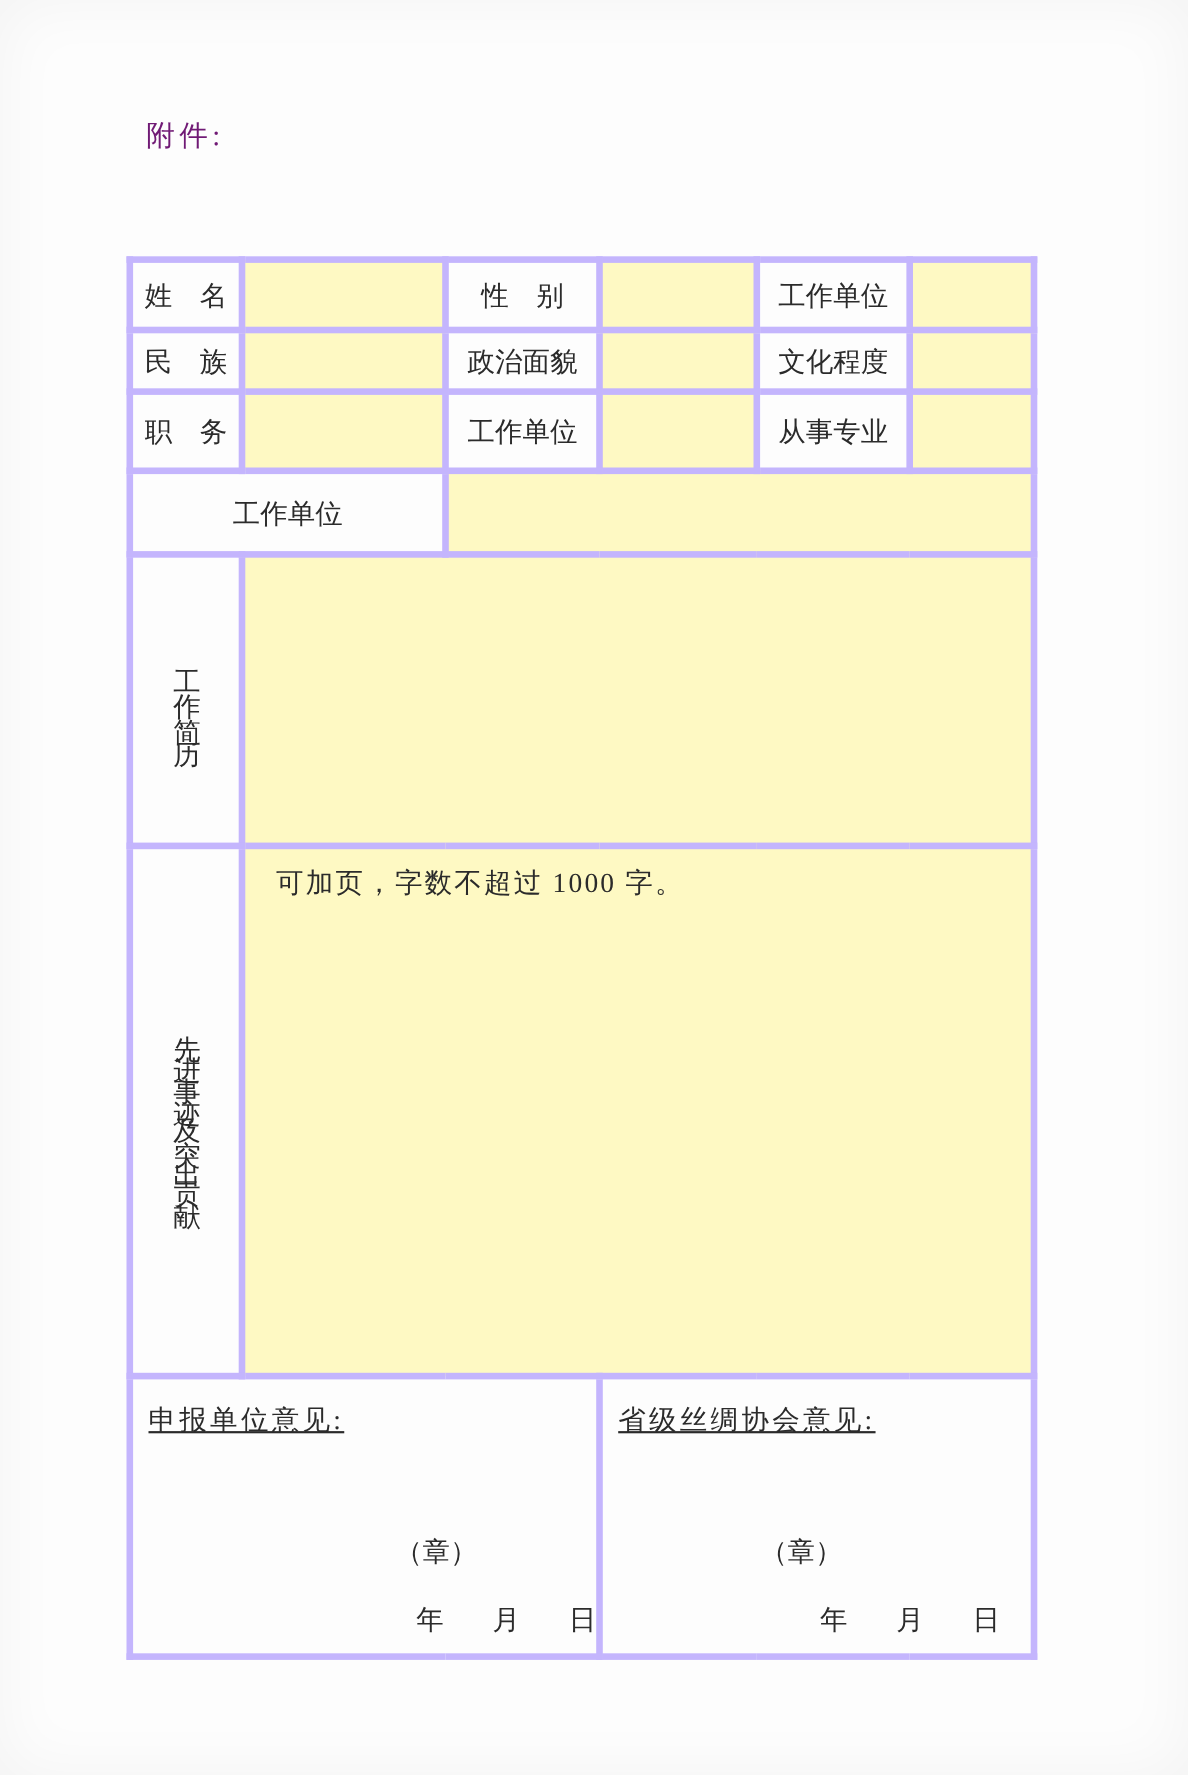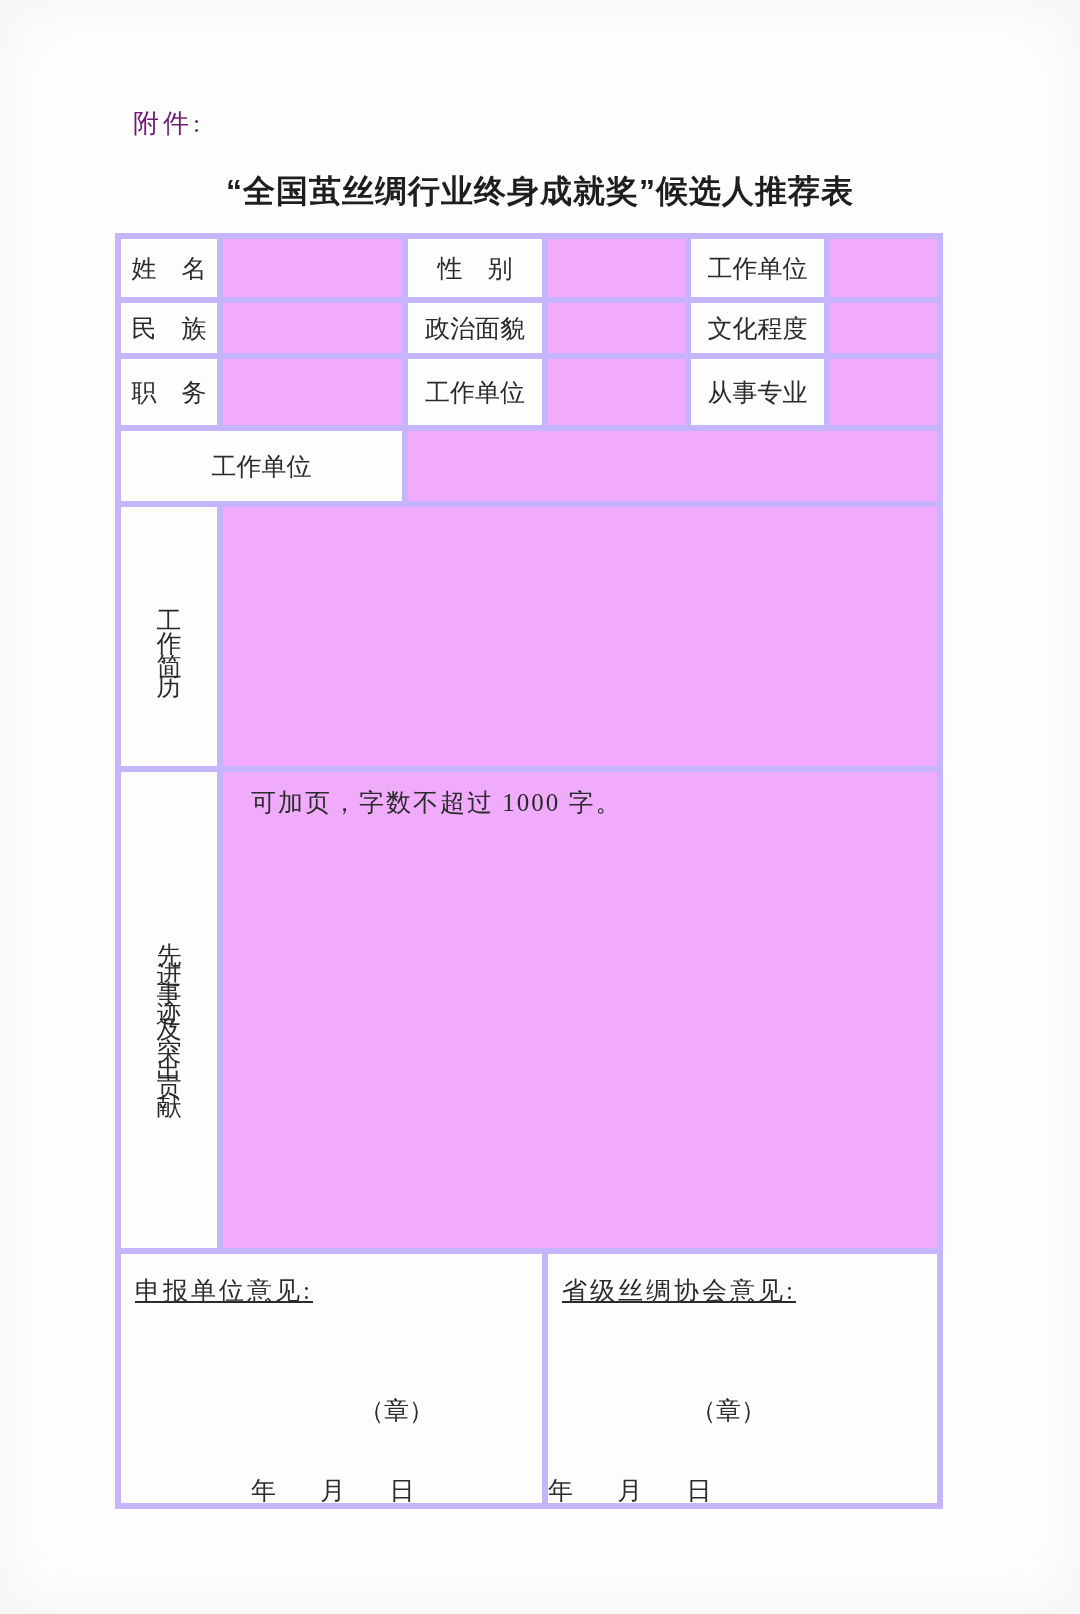--- a/index.html
+++ b/index.html
@@ -52,21 +52,21 @@
     border: 6px solid #c4b5fd;
     font-size: 25px;
     color: #2b2b2b;
     padding: 0;
   }
   td.lbl {
     text-align: center;
     vertical-align: middle;
   }
   td.val {
-    background: #f0abfc;
+    background: #fef9c3;
   }
   tr.r1 { height: 64px; }
   tr.r2 { height: 56px; }
   tr.r3 { height: 72px; }
   tr.r4 { height: 76px; }
   tr.r5 { height: 265px; }
   tr.r6 { height: 482px; }
   tr.r7 { height: 255px; }
   td.vcell {
     text-align: center;
@@ -110,44 +110,42 @@
   }
   .seal-line {
     position: absolute;
     top: 140px;
     text-align: center;
     font-size: 25px;
   }
   .date-line {
     position: absolute;
     top: 202px;
-    text-align: left;
+    text-align: right;
     font-size: 25px;
     word-spacing: 38px;
-    margin-top: 18px;
   }
   .opinion-left .seal-line,
   .opinion-left .date-line {
     left: 130px;
     right: 0;
   }
   .opinion-right .seal-line,
   .opinion-right .date-line {
     left: 0;
     right: 28px;
   }
 </style>
 </head>
 <body>
 
 <div class="page">
 
   <div class="attachment">附件:</div>
 
-  <h1 class="title">“全国茧丝绸行业终身成就奖”候选人推荐表</h1>
 
   <table class="form-table">
     <colgroup>
       <col style="width:102px">
       <col style="width:185px">
       <col style="width:140px">
       <col style="width:143px">
       <col style="width:139px">
       <col style="width:113px">
     </colgroup>

